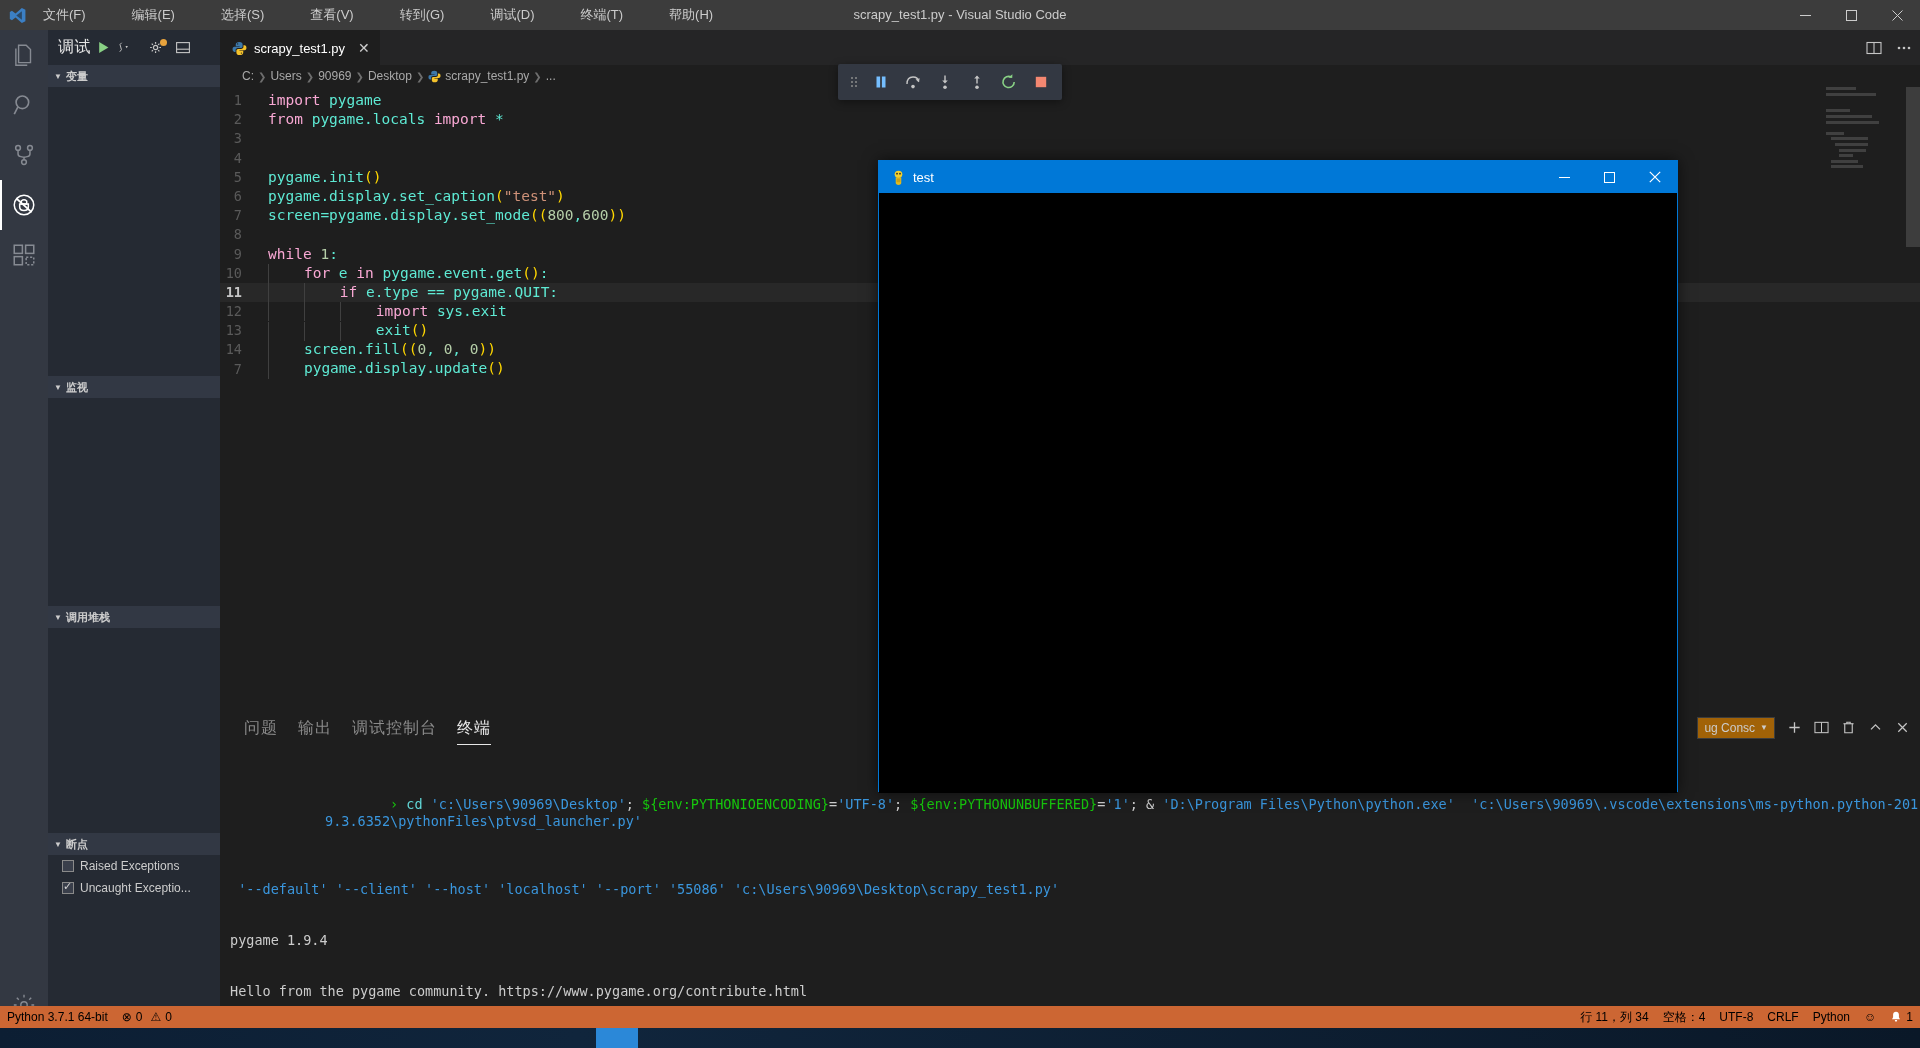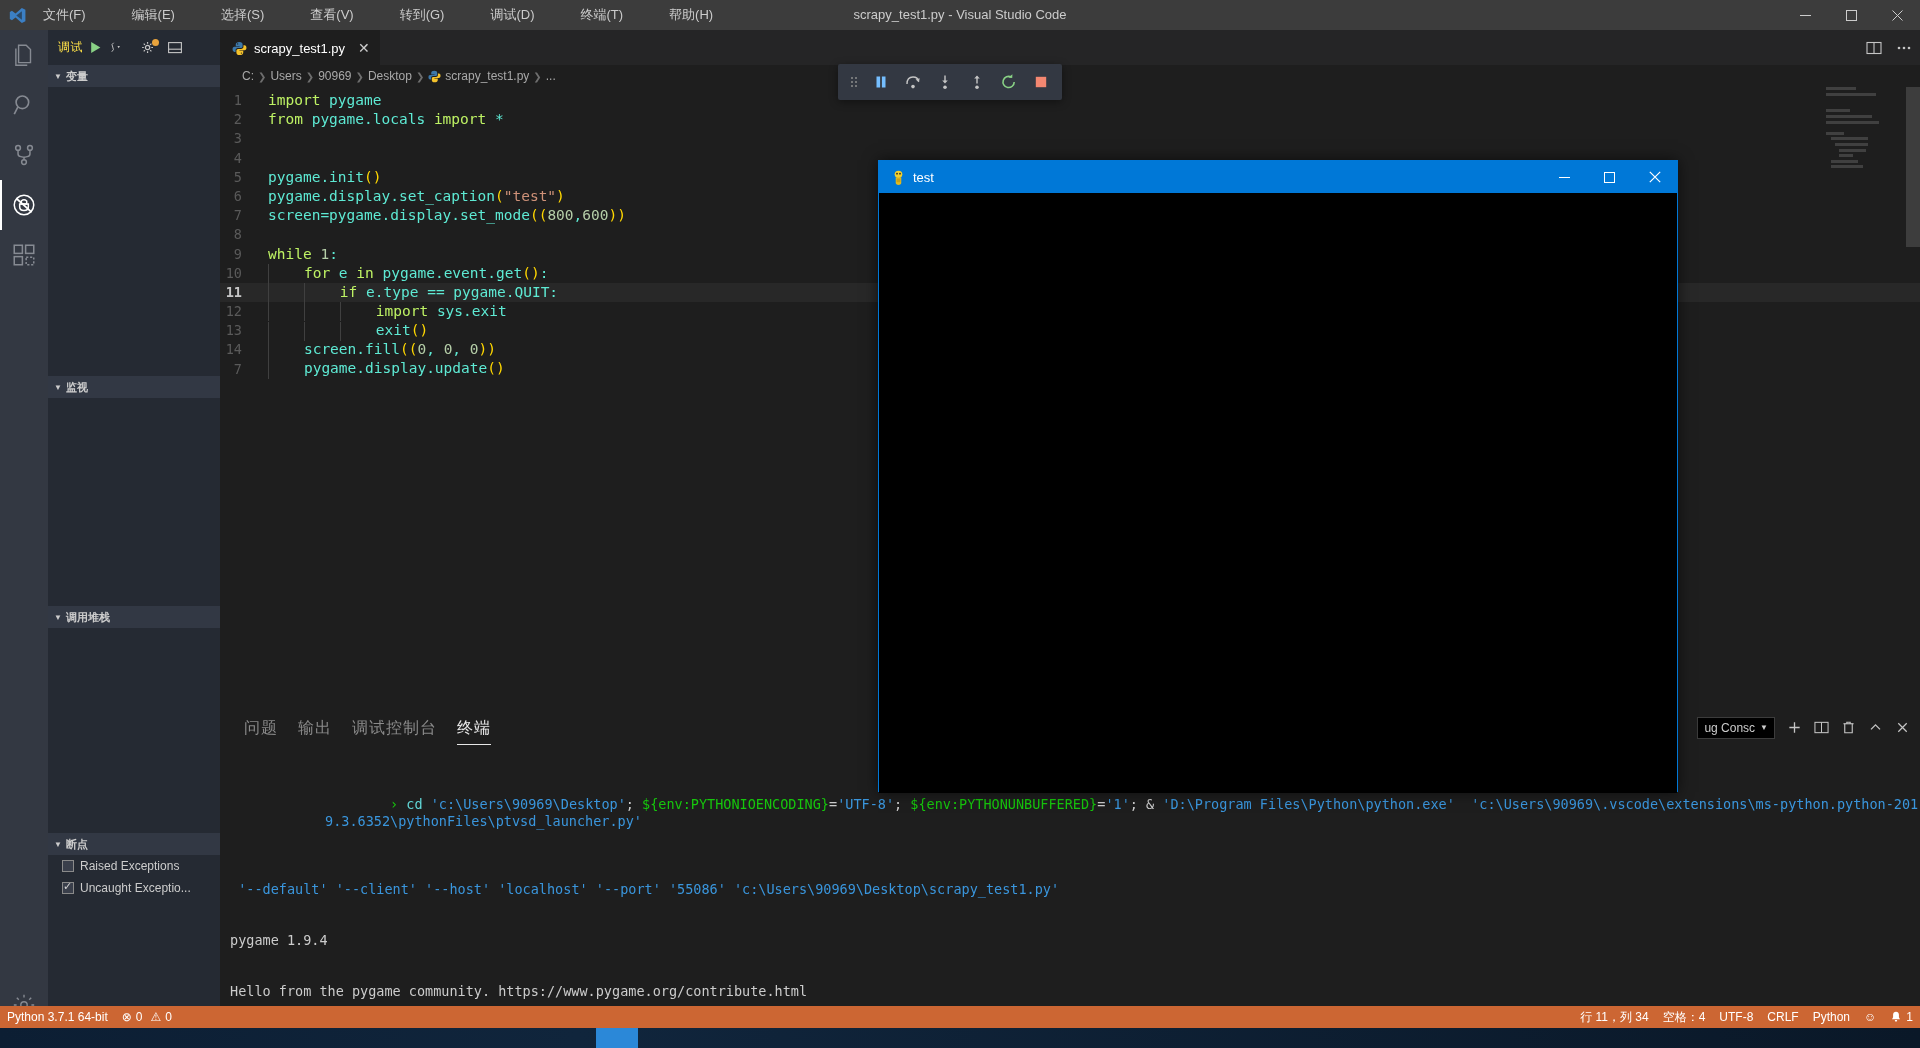--- a/index.html
+++ b/index.html
@@ -74,21 +74,21 @@
     position: absolute; left: 48px; top: 30px;
     width: 172px; height: 998px;
     background: #252a33;
     display: flex; flex-direction: column;
   }
   .sb-header {
     height: 35px; display: flex; align-items: center;
     padding-left: 10px; gap: 6px;
   }
   .sb-title {
-    font-size: 12px; color: #fde047; letter-spacing: 0.5px;
+    font-size: 16px; color: #e5e5e5; letter-spacing: 0.5px;
   }
   .sb-play { color: #89d185; font-size: 13px; }
   .sb-icon { color: #c5c5c5; font-size: 12px; display:flex; align-items:center; }
   .sb-section-head {
     height: 22px; display: flex; align-items: center;
     background: #323844; font-size: 11px; color: #cccccc;
     padding-left: 6px; gap: 4px; font-weight: bold;
   }
   .sb-caret { font-size: 8px; }
   .sb-body { background: #252a33; }
@@ -153,21 +153,21 @@
     display: flex; height: 19.2px; align-items: center;
     white-space: pre;
   }
   .code-line.active { background: #282828; }
   .ln {
     width: 48px; text-align: right; padding-right: 26px;
     color: #5a5a5a; font-size: 13.5px; flex-shrink: 0;
   }
   .code-line.active .ln { color: #c6c6c6; font-weight: bold; }
   .ctext { color: #d4d4d4; }
-  .k-kw { color: #bef264; text-align: right; }
+  .k-kw { color: #f9a8d4; text-align: right; }
   .k-str { color: #ce9178; }
   .k-num { color: #b5cea8; }
   .k-paren { color: #ffd700; }
   .k-plain { color: #5eead4; }
   .indent-guide {
     border-left: 1px solid #404040; display: inline-block;
     width: 0; height: 19px; vertical-align: middle;
   }
   .minimap {
     position: absolute; right: 14px; top: 57px;
@@ -220,21 +220,21 @@
     content: ""; position: absolute; left: 10px; right: 10px;
     bottom: 0; height: 1px; background: #e7e7e7;
   }
   .panel-actions {
     position: absolute; right: 10px; top: 0;
     height: 35px; display: flex; align-items: center; gap: 12px;
     color: #c5c5c5; font-size: 13px;
   }
   .term-select {
     display: flex; align-items: center; gap: 5px;
-    background: #000000; border: 1px solid #3c3c3c;
+    background: #a16207; border: 1px solid #3c3c3c;
     height: 22px; padding: 0 6px;
     font-size: 12px; color: #cccccc; text-align: right;
   }
   .terminal {
     position: absolute; left: 0; top: 35px; right: 0; bottom: 0;
     font-family: "DejaVu Sans Mono", "Liberation Mono", monospace;
     font-size: 13.5px; line-height: 17px;
     padding-left: 10px; color: #cccccc;
     white-space: pre-wrap; word-break: break-all;
   }
@@ -244,21 +244,21 @@
   .t-path { color: #3a96dd; }
   .t-var { color: #16c60c; }
   .t-white { color: #cccccc; }
 
   
   .statusbar {
     position: absolute; left: 0; bottom: 20px;
     width: 1920px; height: 22px;
     background: #cc6633;
     display: flex; align-items: center;
-    font-size: 12px; color: #ffffff;
+    font-size: 12px; color: #000000;
   }
   .sb-left { display: flex; align-items: center; }
   .sb-right { margin-left: auto; display: flex; align-items: center; }
   .st-item {
     padding: 0 7px; height: 22px; line-height: 22px;
     display: flex; align-items: center; gap: 4px;
     white-space: nowrap;
   }
 
   

